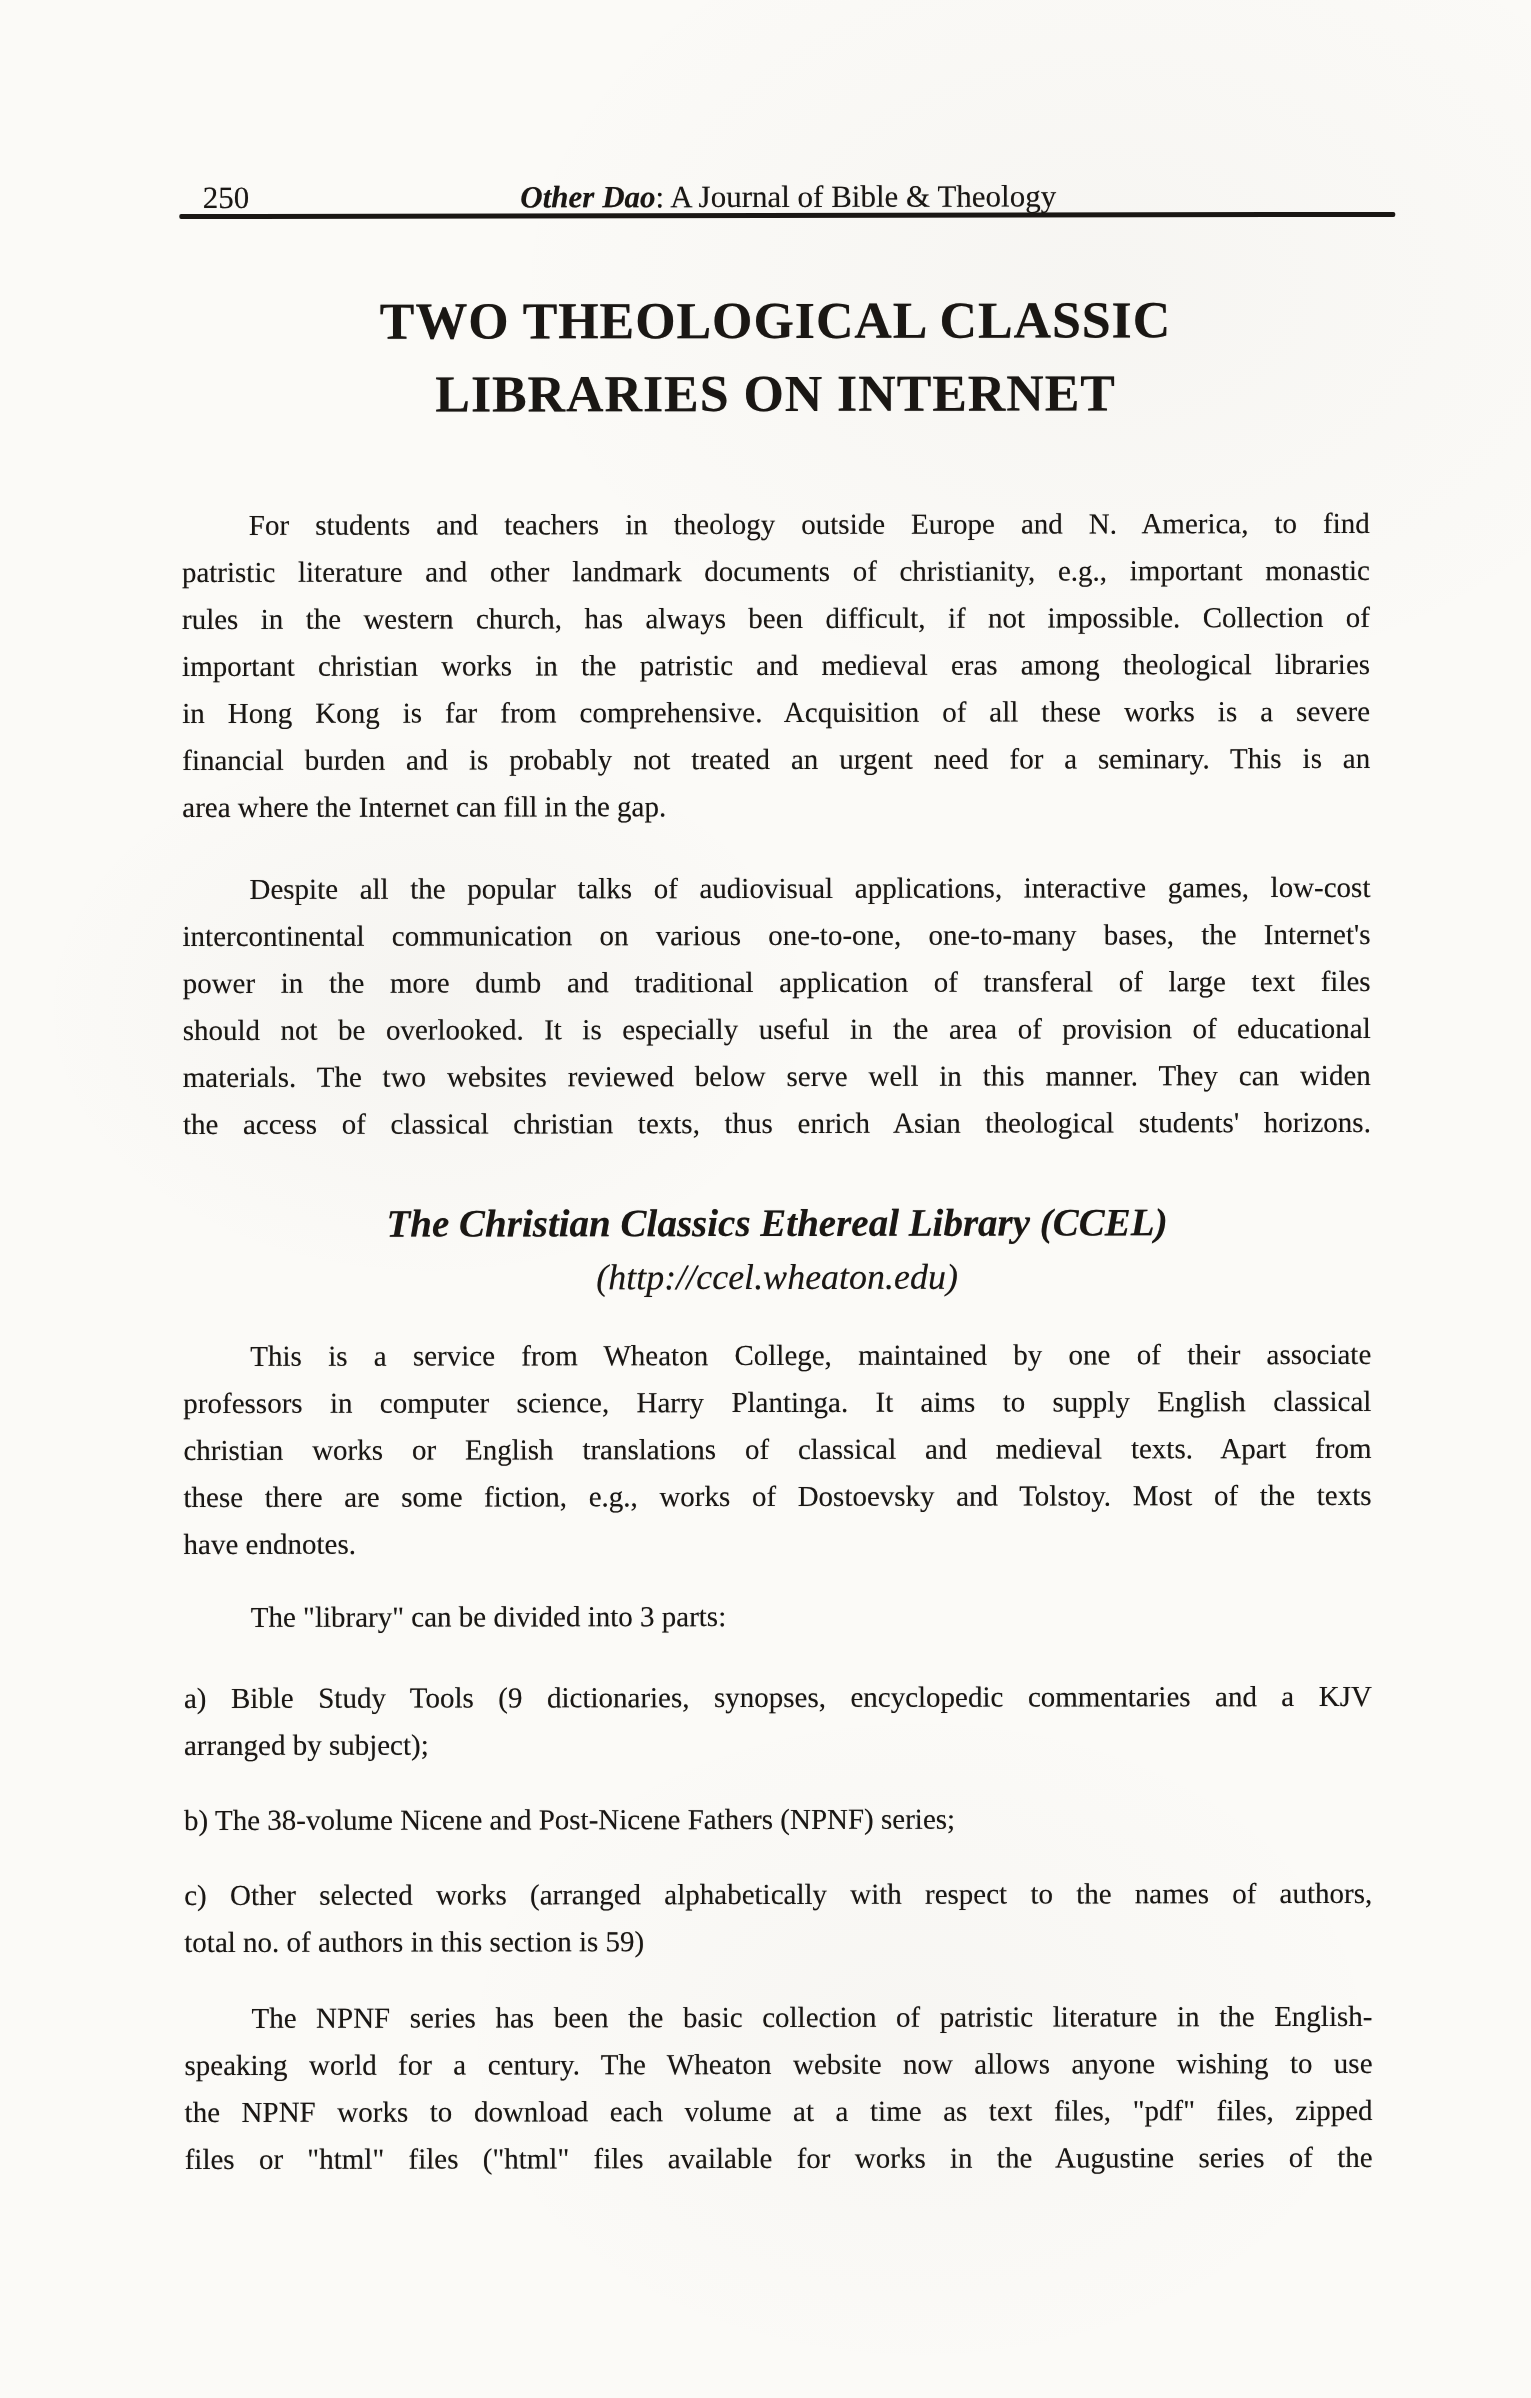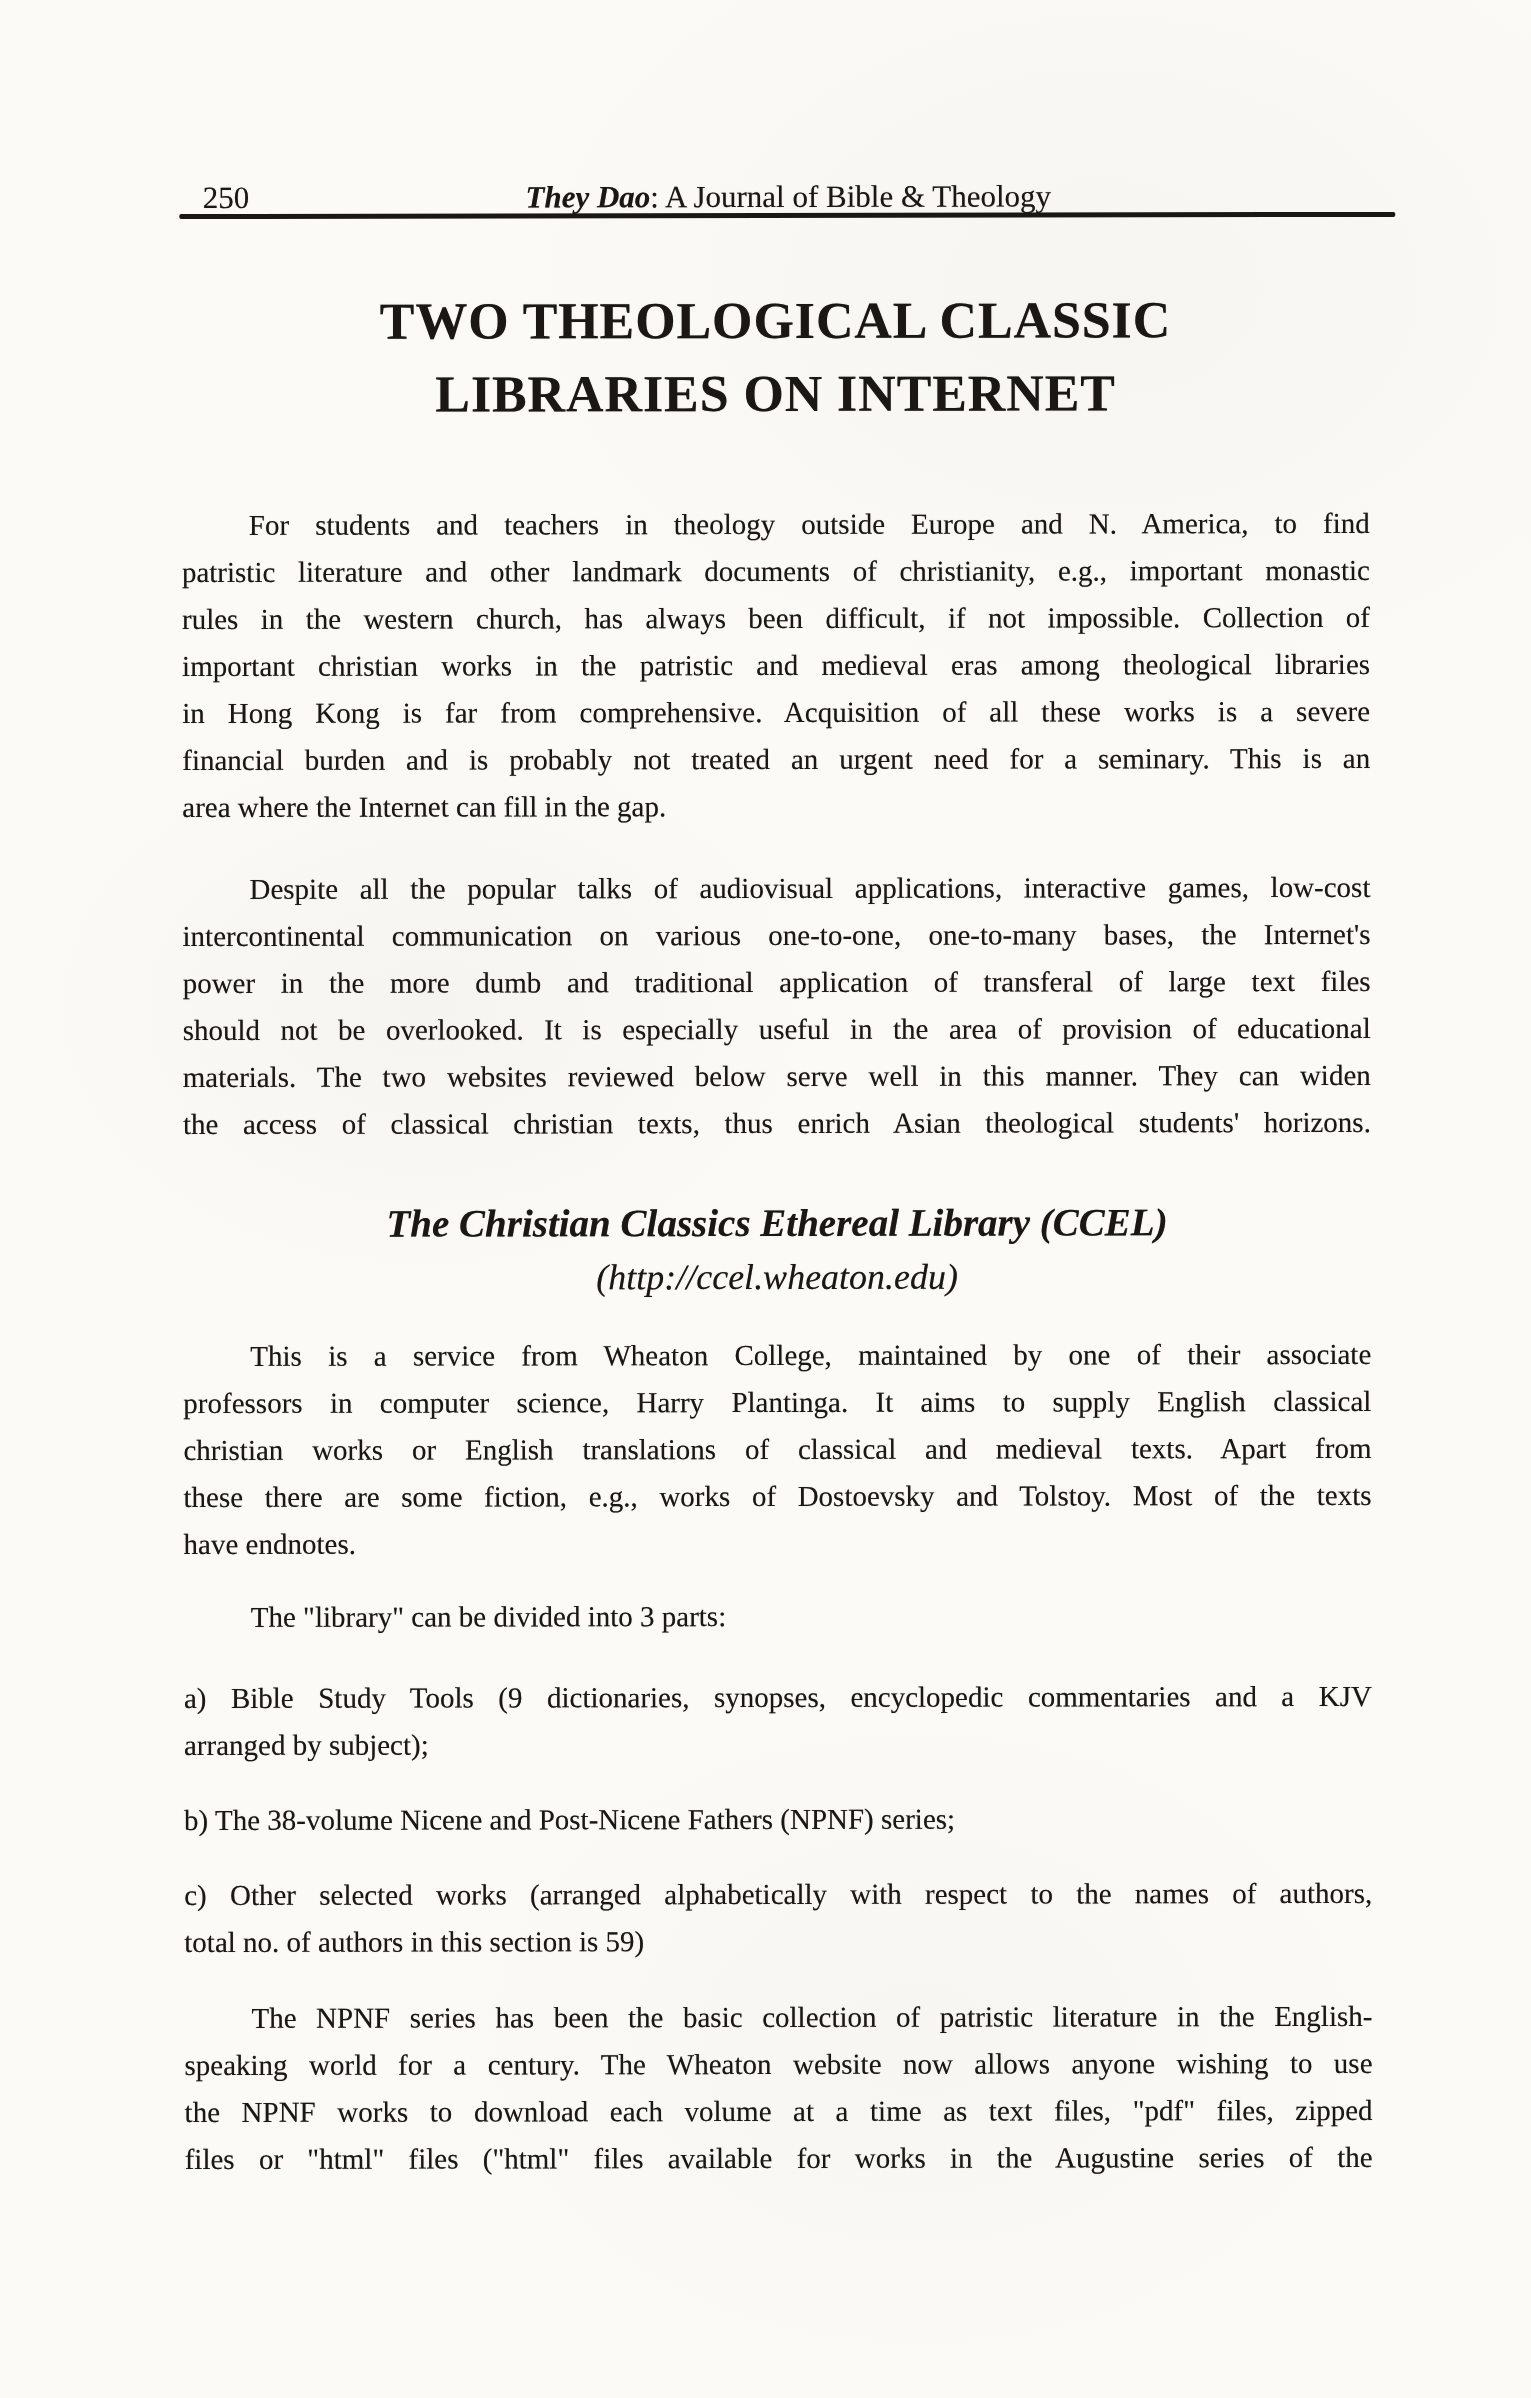--- a/index.html
+++ b/index.html
@@ -74,21 +74,21 @@
 </style>
 </head>
 <body>
 
 <div id="page">
   <div id="content">
 
     <div id="running-header">
       <span id="page-number">250</span>
       <span id="journal-title">
-        <span class="jt-italic">They Dao</span><span>: A Journal of Bible &amp; Theology</span>
+        <span class="jt-italic">Other Dao</span><span>: A Journal of Bible &amp; Theology</span>
       </span>
     </div>
 
     <div id="header-rule"></div>
 
     <div id="article-title">
         <div class="line">TWO THEOLOGICAL CLASSIC</div>
         <div class="line">LIBRARIES ON INTERNET</div>
       </div>
 

